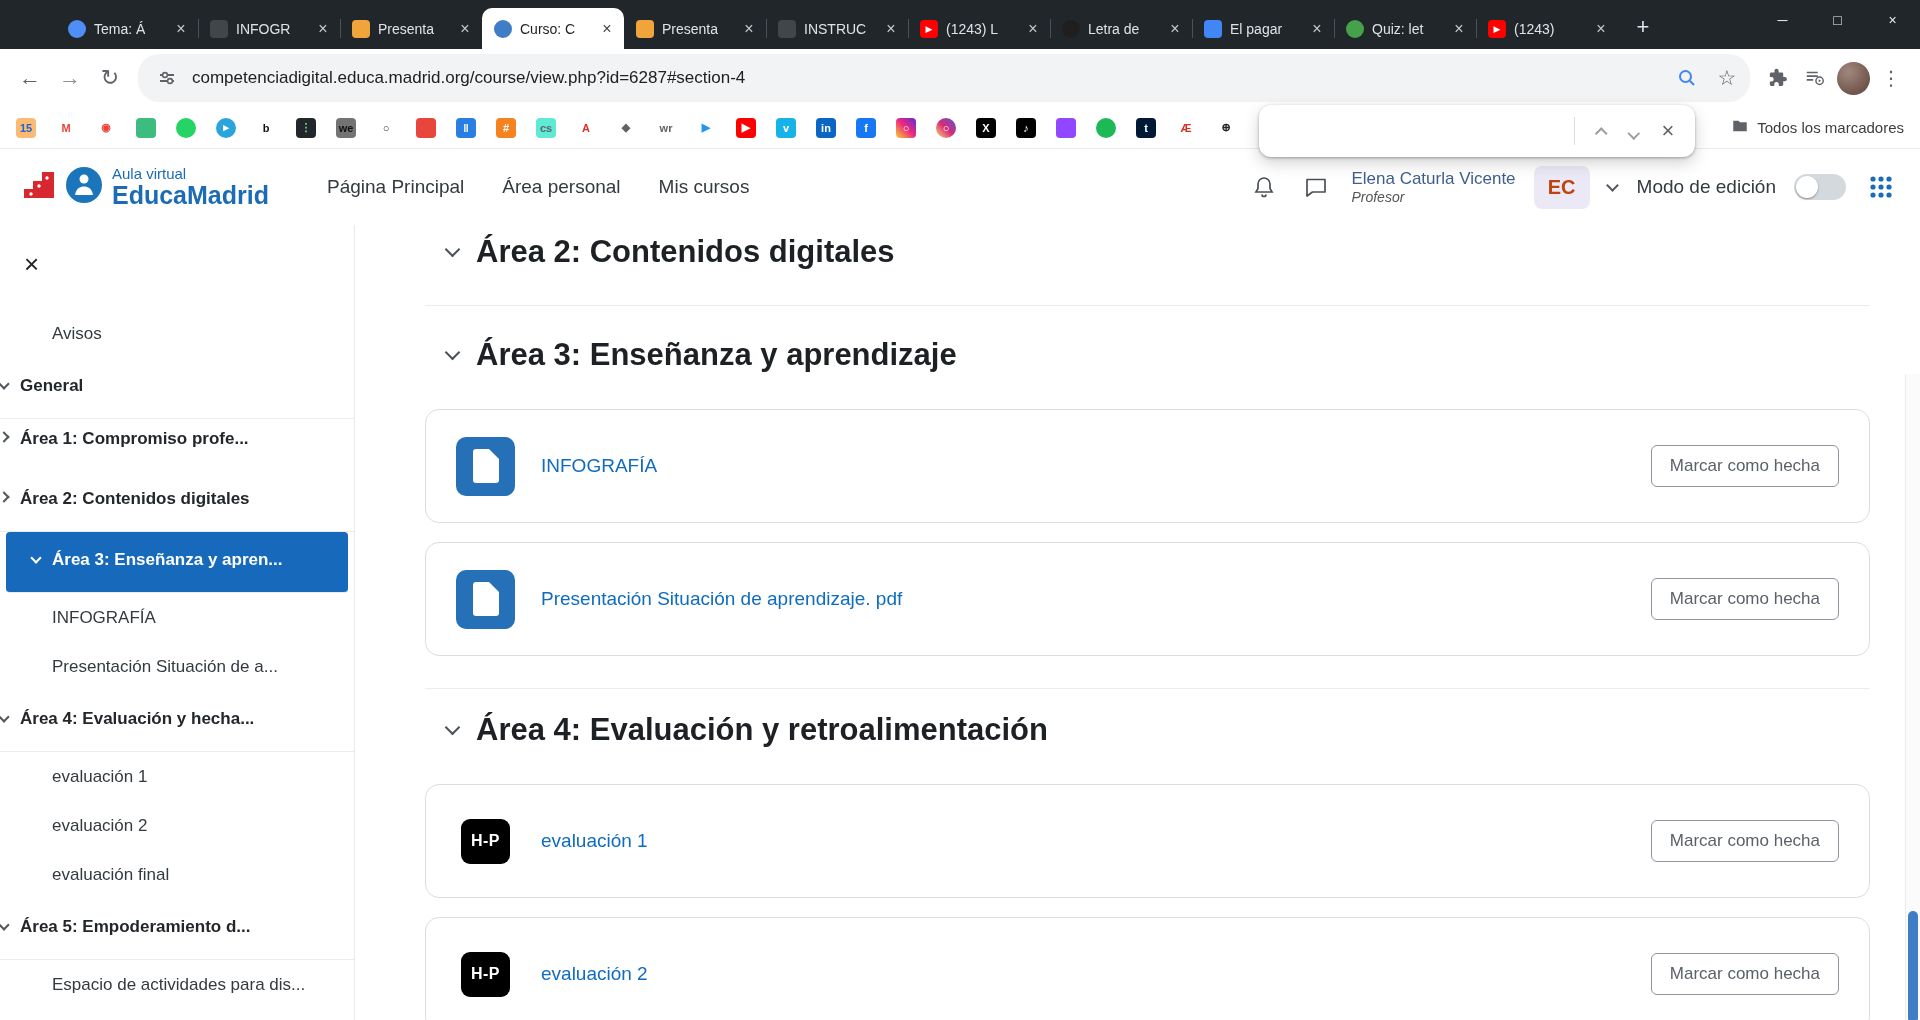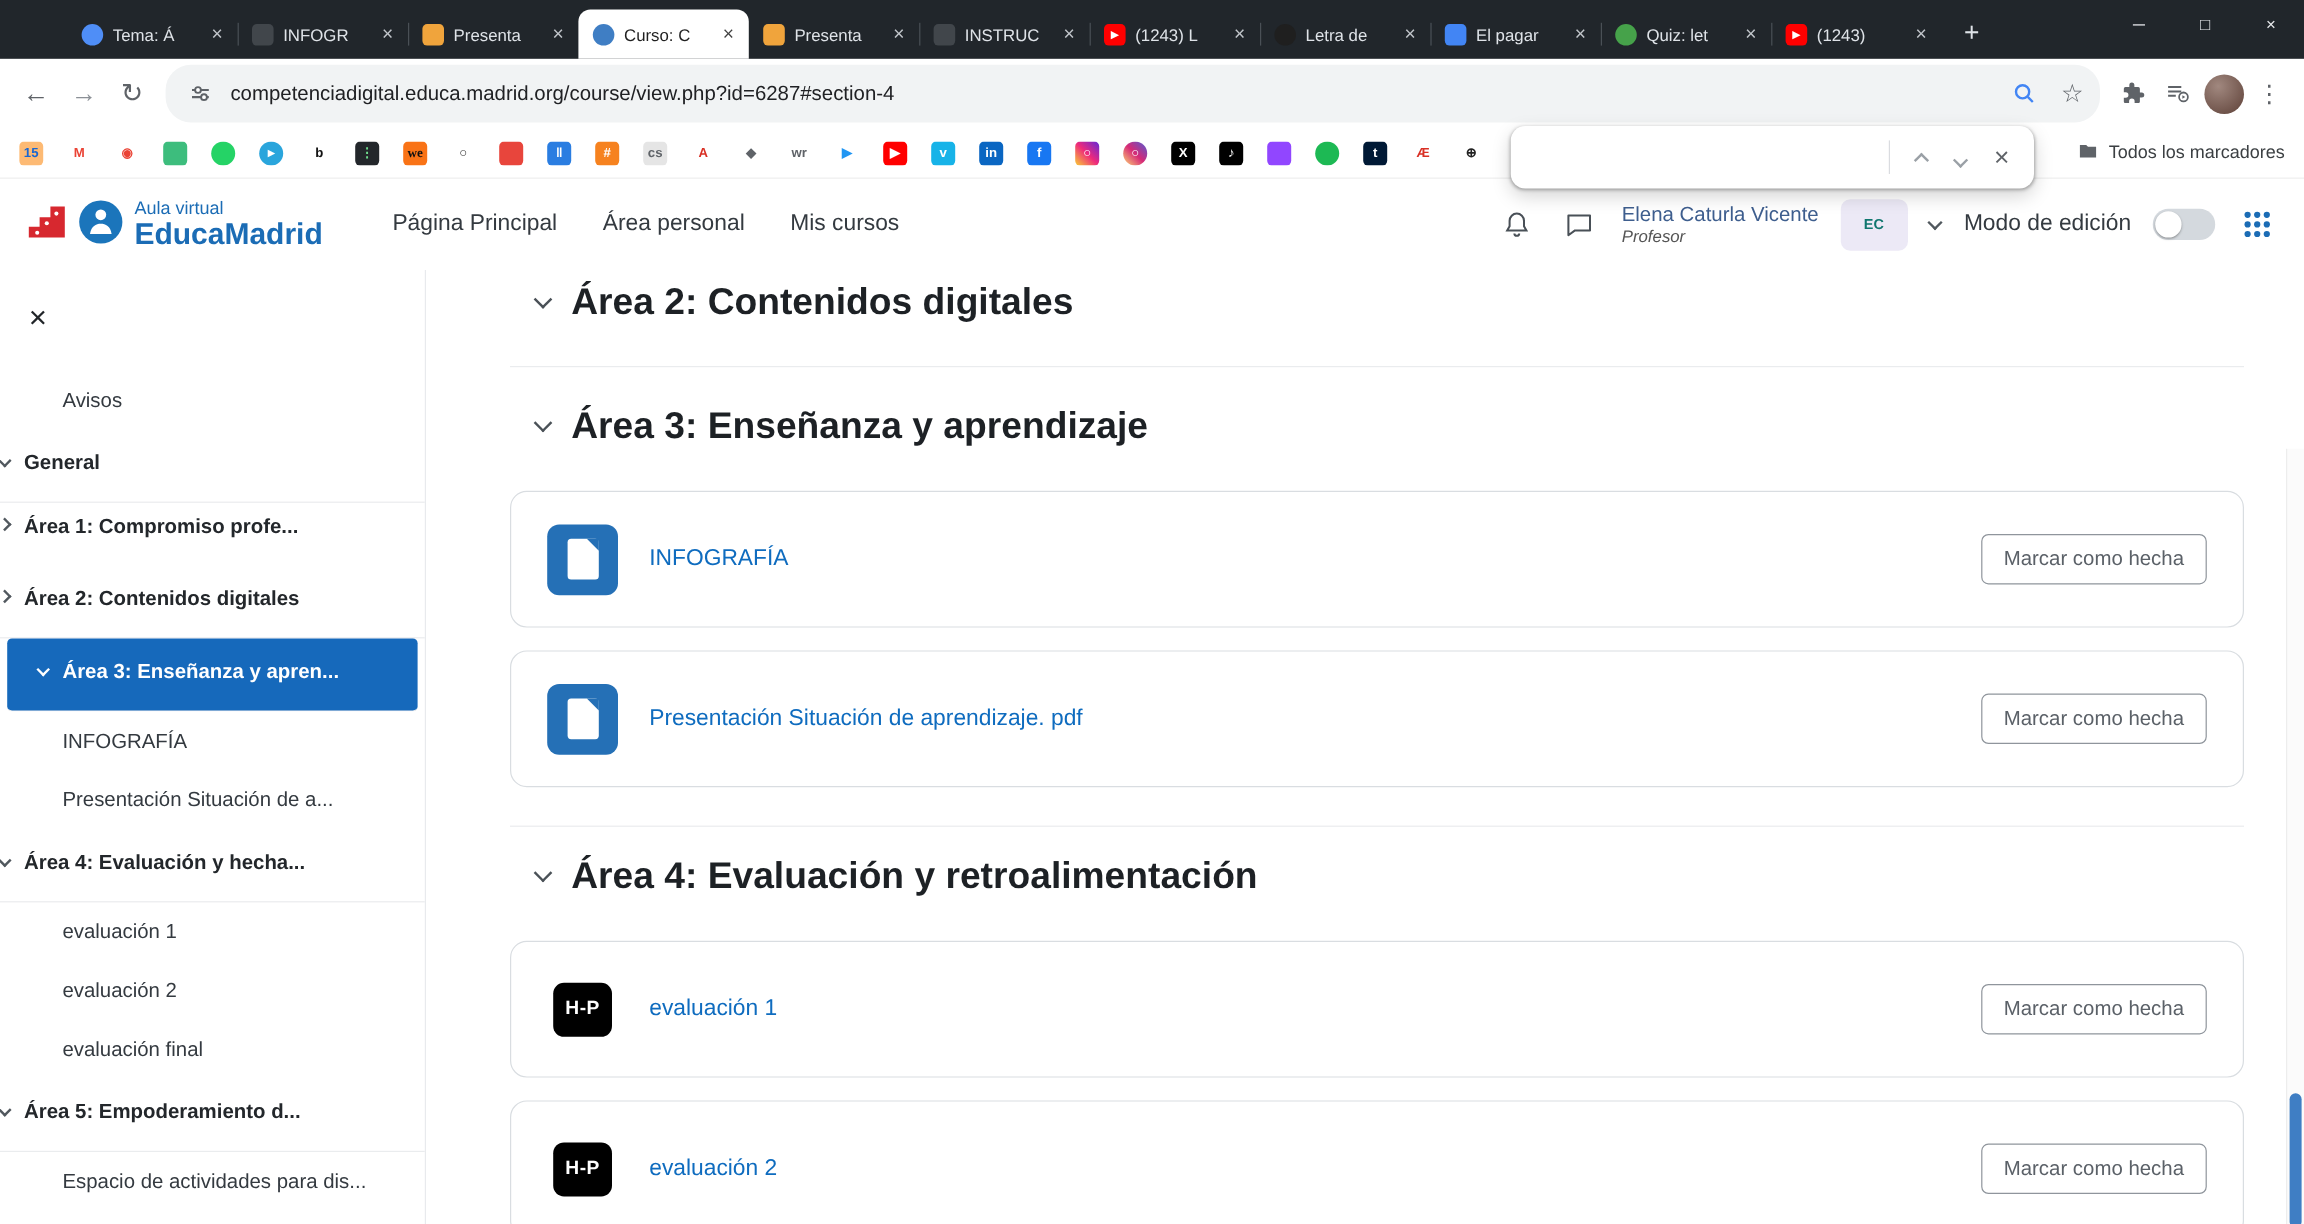--- a/index.html
+++ b/index.html
@@ -63,21 +63,21 @@
   .logo-text{line-height:1.05;color:#1b6cb5}
   .logo-l1{font-size:15px}
   .logo-l2{font-size:25px;font-weight:bold}
   .mnav{display:flex;gap:38px;margin-left:58px;font-size:19px;color:#343a40}
   .mnav span{cursor:pointer}
   .hright{margin-left:auto;display:flex;align-items:center;gap:18px}
   .hicon{width:34px;height:34px;display:flex;align-items:center;justify-content:center}
   .uname{text-align:left;line-height:1.15}
   .uname .n{font-size:17px;color:#3e5e8e}
   .uname .r{font-size:14px;font-style:italic;color:#555}
-  .uavatar{width:56px;height:43px;border-radius:8px;background:#ece9f6;color:#0f766e;font-size:12px;font-weight:bold;
+  .uavatar{width:56px;height:43px;border-radius:8px;background:#ece9f6;color:#c2410c;font-size:20px;font-weight:bold;
            display:flex;align-items:center;justify-content:center}
   .uchev{width:9px;height:9px;border:solid #51585e;border-width:0 2px 2px 0;transform:rotate(45deg);margin:-4px 2px 0 0}
   .editlabel{font-size:19px;color:#343a40}
   .toggle{width:52px;height:26px;border-radius:13px;background:#d4d9de;position:relative;flex:0 0 auto}
   .toggle .knob{position:absolute;left:2px;top:2px;width:22px;height:22px;border-radius:50%;background:#fff;box-shadow:0 1px 2px rgba(0,0,0,.35)}
 
   
   .content{flex:1;display:flex;overflow:hidden;position:relative;background:#fff}
   .sidebar{width:355px;flex:0 0 auto;border-right:1px solid #e8eaed;position:relative;background:#fff;padding-top:84px}
   .drawer-close{position:absolute;top:26px;left:24px;font-size:26px;color:#212529;line-height:1;cursor:pointer}
@@ -287,41 +287,41 @@
         </span>
 
         <span class="bm" style="background: rgb(255, 255, 255); color: rgb(17, 17, 17);">
           <i style="font-style:normal">b</i>
         </span>
 
         <span class="bm" style="background: rgb(35, 39, 43); color: rgb(111, 220, 140);">
           <i style="font-style:normal">⋮</i>
         </span>
 
-        <span class="bm" style="background: #f97316; color: rgb(17, 17, 17); font-family: Liberation Serif, serif;">
+        <span class="bm" style="background: #737373; color: rgb(17, 17, 17);">
           <i style="font-style:normal">we</i>
         </span>
 
         <span class="bm" style="background: rgb(255, 255, 255); color: rgb(51, 51, 51);">
           <i style="font-style:normal">○</i>
         </span>
 
         <span class="bm" style="background: rgb(232, 69, 60); color: rgb(255, 255, 255);">
           <i style="font-style:normal"></i>
         </span>
 
         <span class="bm" style="background: rgb(42, 125, 225); color: rgb(255, 255, 255);">
           <i style="font-style:normal">‖</i>
         </span>
 
         <span class="bm" style="background: rgb(246, 130, 31); color: rgb(255, 255, 255);">
           <i style="font-style:normal">#</i>
         </span>
 
-        <span class="bm" style="background: #e5e5e5; color: rgb(95, 99, 104);">
+        <span class="bm" style="background: #5eead4; color: rgb(95, 99, 104);">
           <i style="font-style:normal">cs</i>
         </span>
 
         <span class="bm" style="background: rgb(255, 255, 255); color: rgb(217, 48, 37);">
           <i style="font-style:normal">A</i>
         </span>
 
         <span class="bm" style="background: rgb(255, 255, 255); color: rgb(95, 99, 104);">
           <i style="font-style:normal">◆</i>
         </span>

